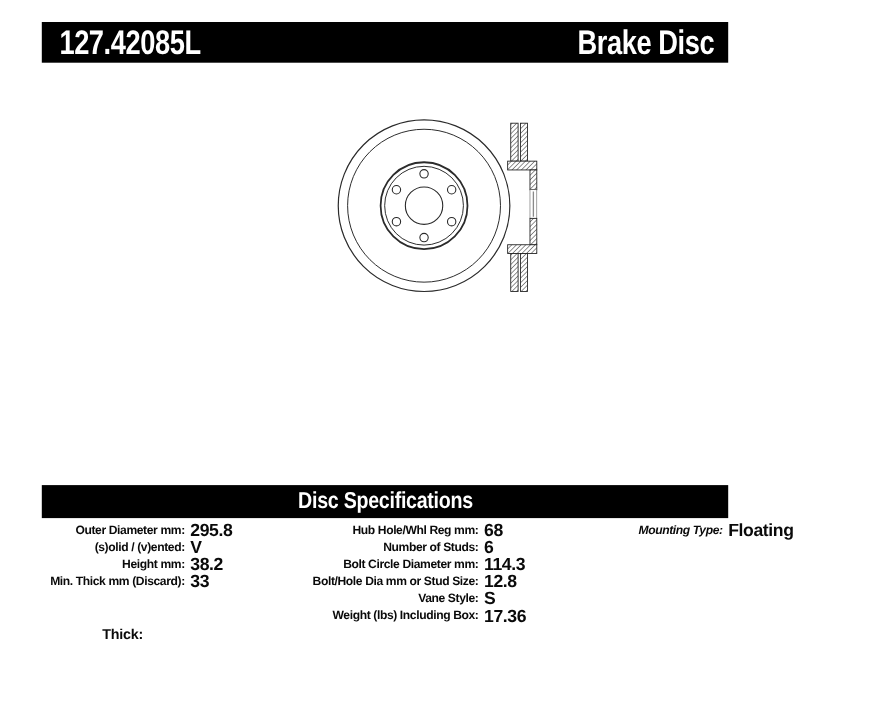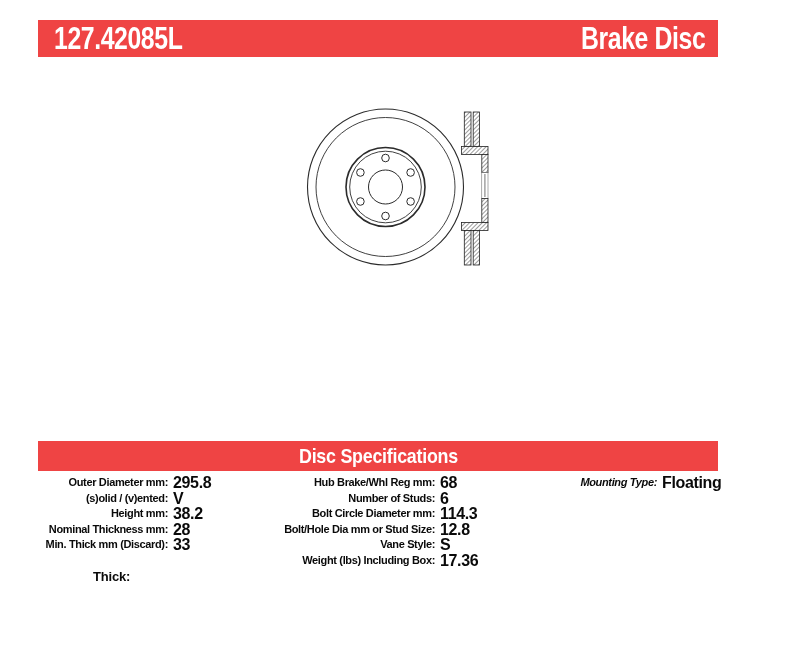--- a/index.html
+++ b/index.html
@@ -3,21 +3,21 @@
 <meta charset="utf-8">
 <style>
   html,body{margin:0;padding:0;}
   body{
     width:800px;height:655px;background:#ffffff;position:relative;
     font-family:"Liberation Sans","DejaVu Sans",sans-serif;color:#0a0a0a;
     overflow:hidden;
   }
   
   .banner{
-    position:absolute;left:38px;width:680px;background:#ef4444;color:#fff;
+    position:absolute;left:38px;width:624px;background:#000000;color:#fff;
     display:flex;align-items:center;box-sizing:border-box;
   }
   .banner.top{top:20px;height:37px;justify-content:space-between;padding:0 13px 0 16px;}
   .banner.mid{top:441px;height:30px;justify-content:center;}
   .part-number{
     font-weight:700;font-size:31px;letter-spacing:-0.5px;white-space:nowrap;
     transform:scaleX(0.80);transform-origin:left center;
   }
   .product-type{
     font-weight:700;font-size:31px;letter-spacing:-0.5px;white-space:nowrap;
@@ -109,32 +109,28 @@
   </div>
   <div class="row">
     <span class="spec-label">(s)olid / (v)ented:</span>
     <span class="spec-value">V</span>
   </div>
   <div class="row">
     <span class="spec-label">Height mm:</span>
     <span class="spec-value">38.2</span>
   </div>
   <div class="row">
-    <span class="spec-label">Nominal Thickness mm:</span>
-    <span class="spec-value">28</span>
-  </div>
-  <div class="row">
     <span class="spec-label">Min. Thick mm (Discard):</span>
     <span class="spec-value">33</span>
   </div>
 </div>
 
 <div class="spec-col" id="spec-col-2">
   <div class="row">
-    <span class="spec-label">Hub Brake/Whl Reg mm:</span>
+    <span class="spec-label">Hub Hole/Whl Reg mm:</span>
     <span class="spec-value">68</span>
   </div>
   <div class="row">
     <span class="spec-label">Number of Studs:</span>
     <span class="spec-value">6</span>
   </div>
   <div class="row">
     <span class="spec-label">Bolt Circle Diameter mm:</span>
     <span class="spec-value">114.3</span>
   </div>

